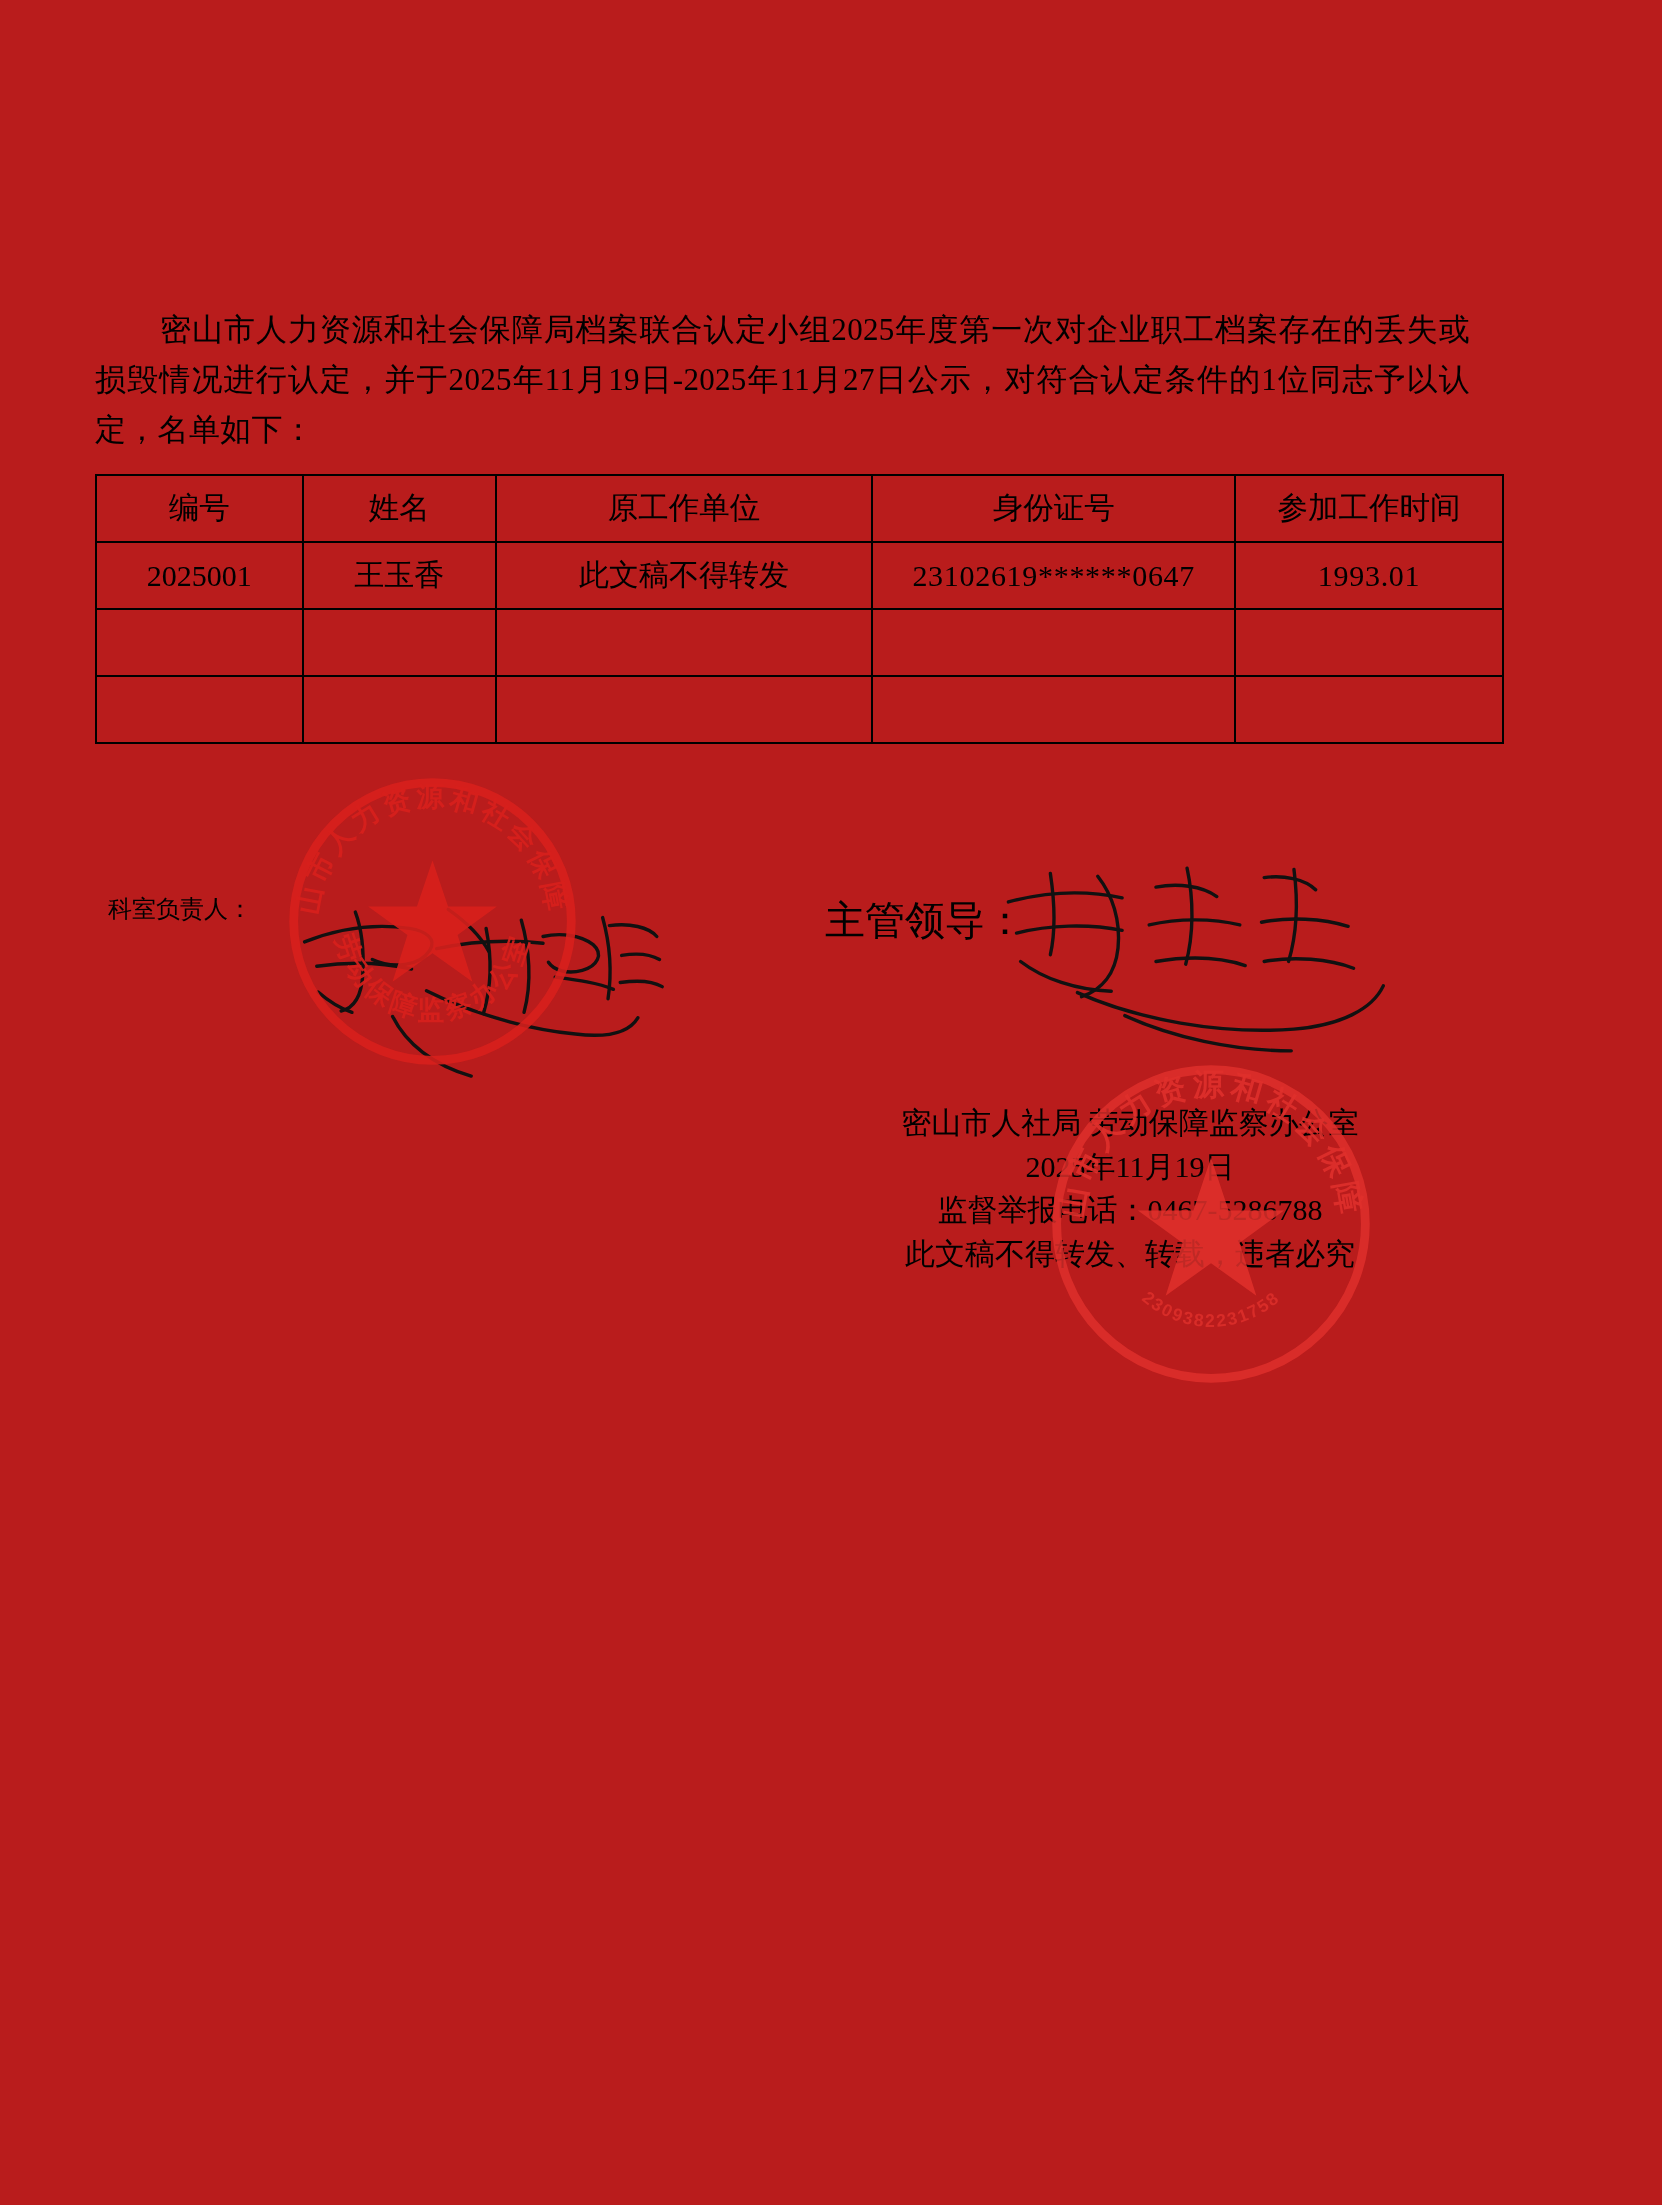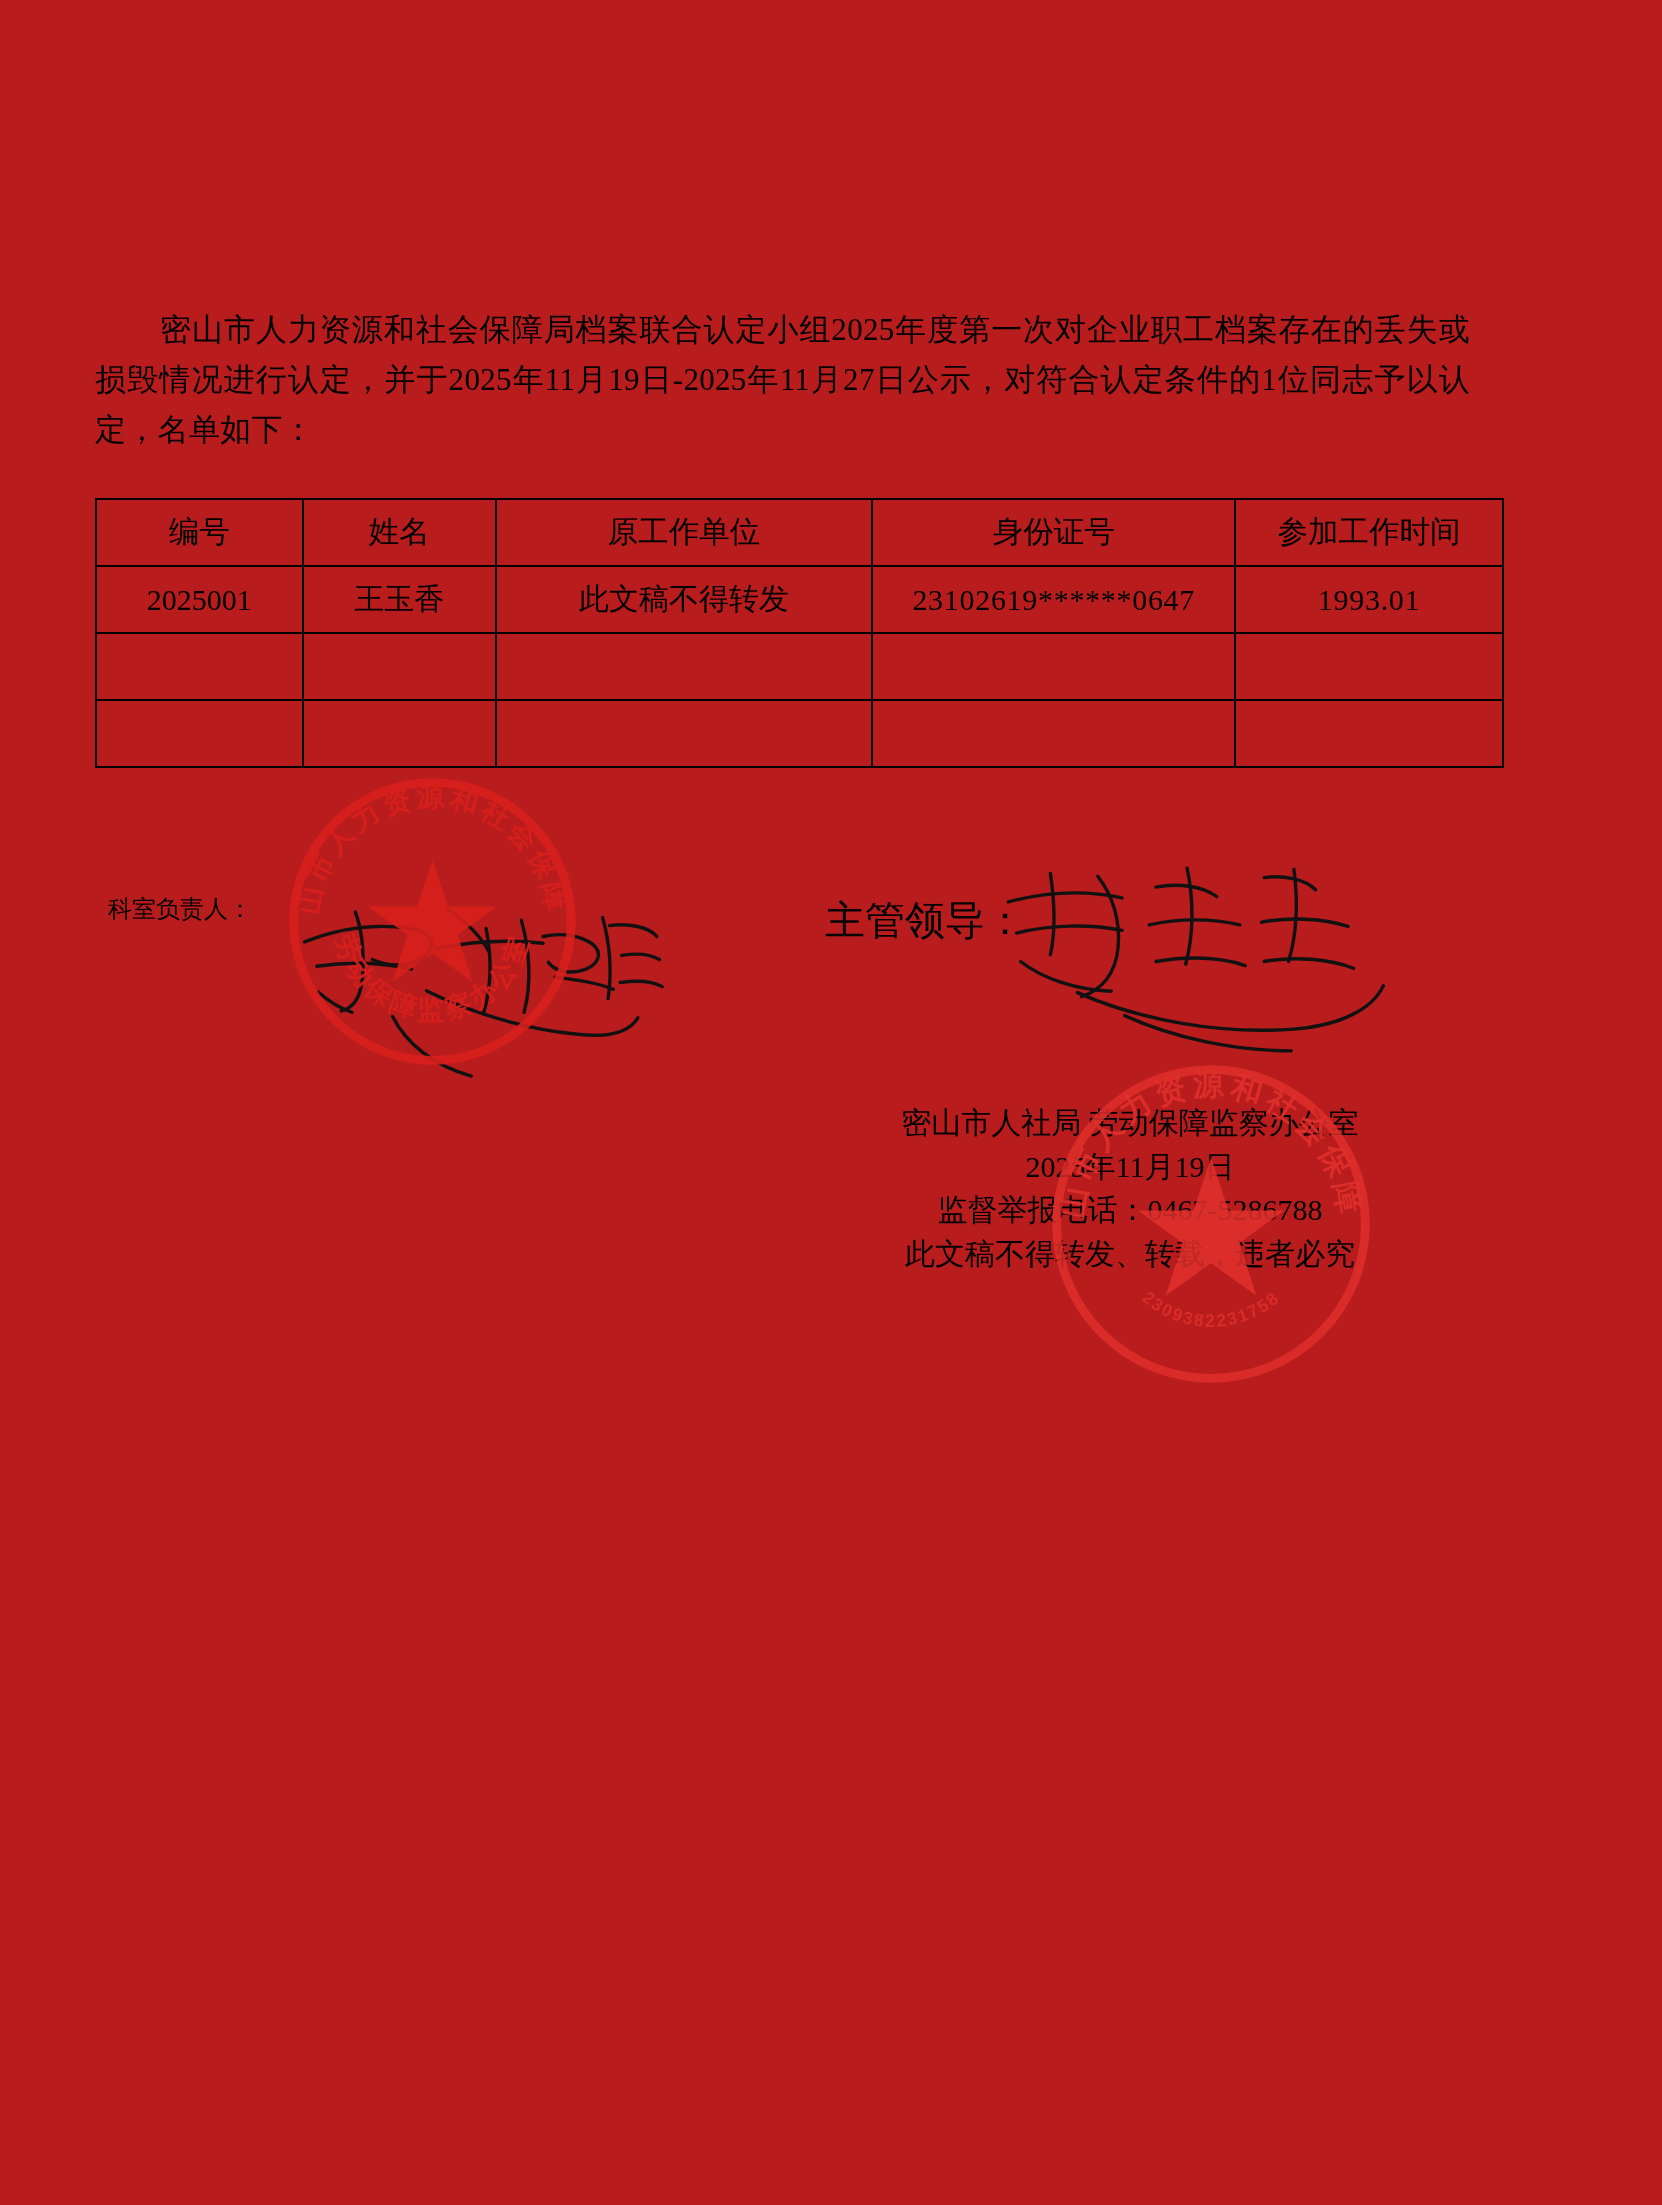--- a/index.html
+++ b/index.html
@@ -38,21 +38,20 @@
   .tbl-wrap {
     position: absolute;
     left: 95px;
     top: 474px;
     width: 1409px;
   }
   table.list {
     border-collapse: collapse;
     width: 100%;
     table-layout: fixed;
-    margin-top: 24px;
   }
   table.list td, table.list th {
     border: 2px solid #000;
     height: 65px;
     text-align: center;
     vertical-align: middle;
     font-size: 30px;
     font-weight: normal;
     padding: 0 4.1px;
   }

